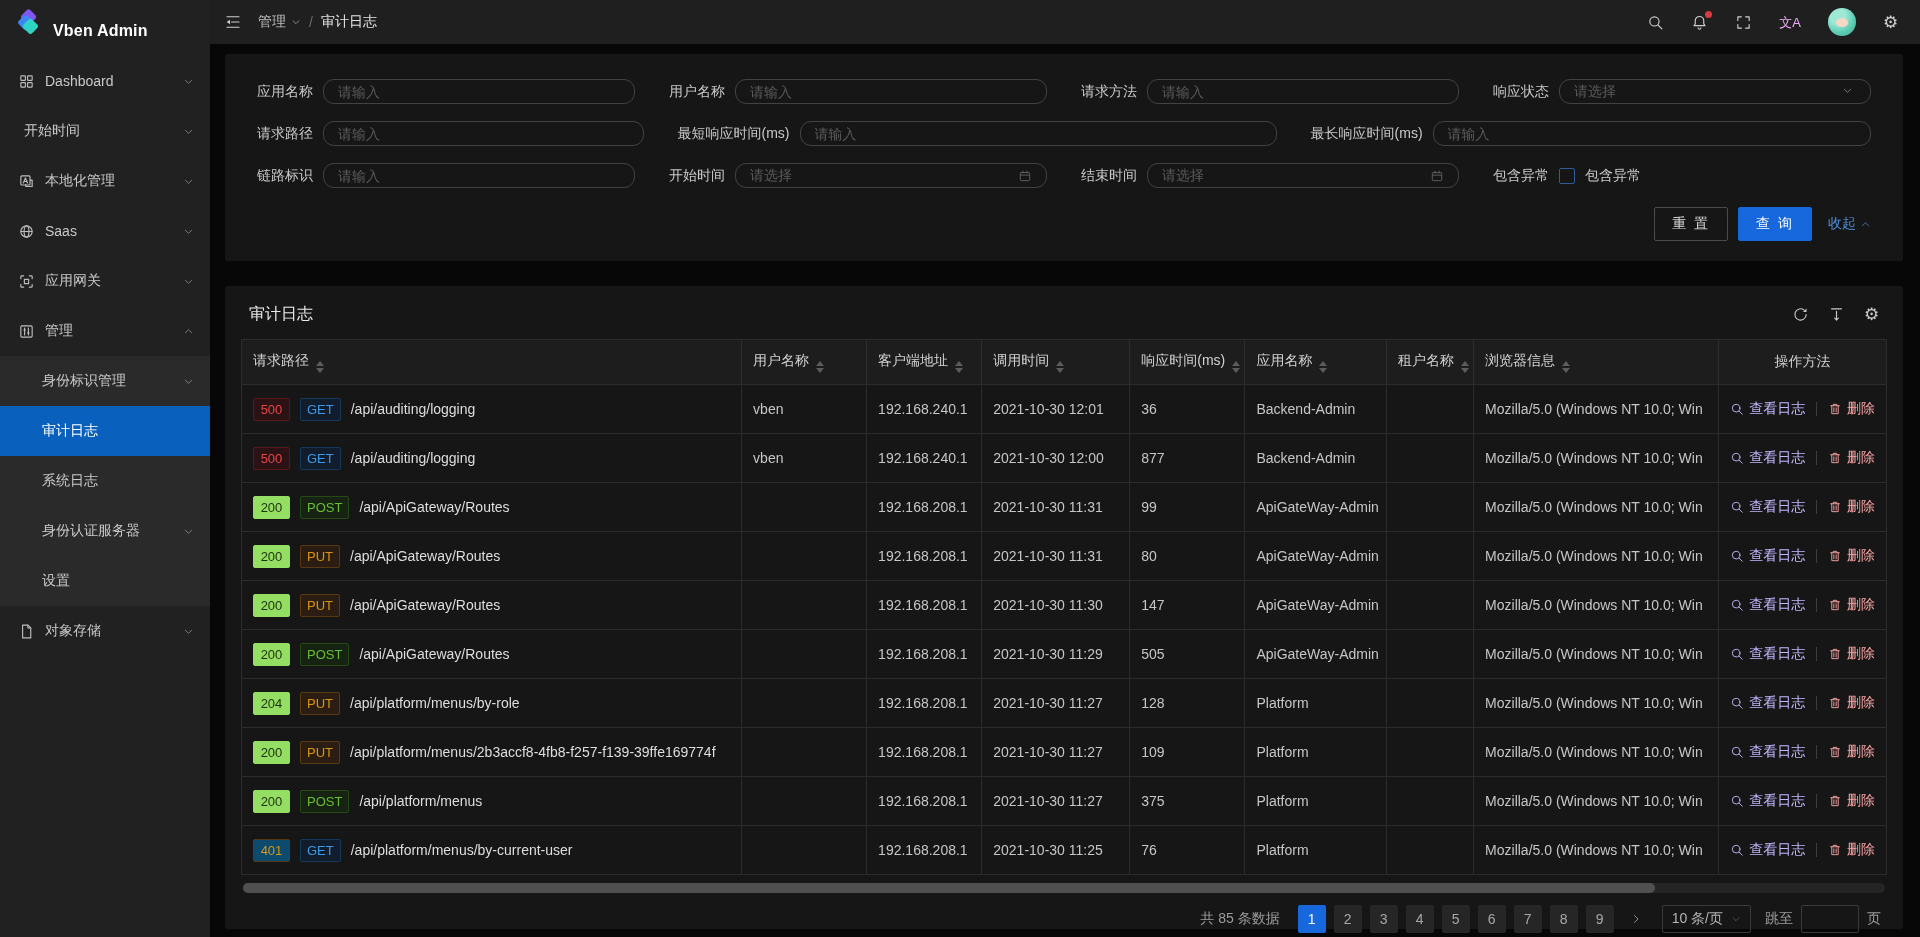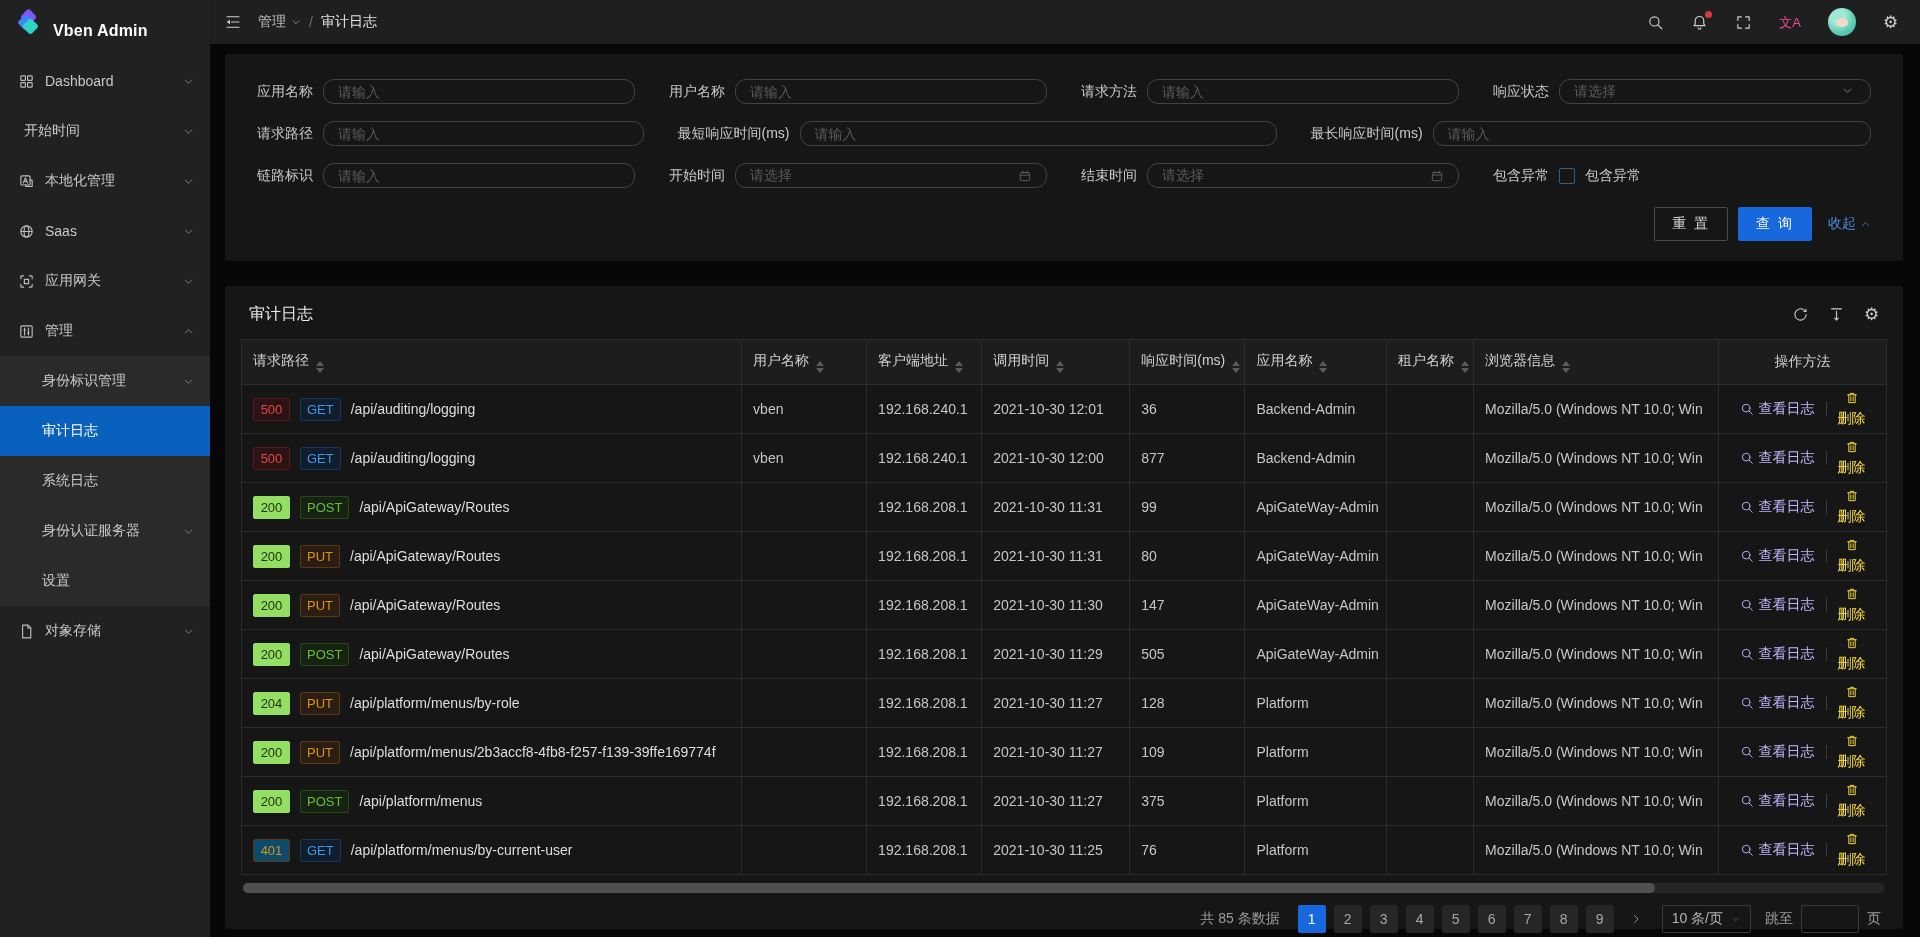--- a/index.html
+++ b/index.html
@@ -30,21 +30,21 @@
   
   .main { flex:1; min-width:0; display:flex; flex-direction:column; }
   .topbar { height:44px; background:#1f1f1f; display:flex; align-items:center; padding:0 20px 0 14px; flex-shrink:0; }
   .fold { color:#cfcfcf; width:18px; height:18px; margin-right:16px; cursor:pointer; }
   .crumb { display:flex; align-items:center; gap:8px; }
   .crumb .c-parent { color:#bdbdbd; display:flex; align-items:center; gap:5px; cursor:pointer; }
   .crumb .c-sep { color:#6d6d6d; }
   .crumb .c-cur { color:#e2e2e2; }
   .top-right { margin-left:auto; display:flex; align-items:center; gap:27px; }
   .tr-ic { width:17px; height:17px; color:#cfcfcf; cursor:pointer; position:relative; }
-  .tr-ic.lang { width:auto; font-size:13px; color:#ec4899; }
+  .tr-ic.lang { width:auto; font-size:13px; color:#f0abfc; }
   .bell-dot { position:absolute; top:-3px; right:-4px; width:7px; height:7px; border-radius:50%; background:#d93941; }
   .avatar { width:28px; height:28px; border-radius:50%; cursor:pointer;
             background: radial-gradient(circle at 35% 30%, #9fe8d6 0 28%, #5ecdb4 60%, #3eae95 100%); position:relative; }
   .avatar::after { content:""; position:absolute; left:8px; top:10px; width:12px; height:9px; border-radius:50% 50% 45% 45%; background:#f3d9c6; }
   .gear-glyph { font-size:17px; line-height:1; font-family:"DejaVu Sans", sans-serif; }
 
   .content { flex:1; min-height:0; display:flex; flex-direction:column; gap:25px; padding:10px 17px 8px 15px; }
   .card { background:#161616; border-radius:2px; }
 
   
@@ -89,21 +89,21 @@
   .st-green  { background:#95de64; border:1px solid #95de64; color:#1d3209; }
   .st-orange { background:#0c4a6e; border:1px solid #593815; color:#d89614; }
   .m-get  { background:#111d2c; border:1px solid #15395b; color:#3c9ae8; }
   .m-post { background:#162312; border:1px solid #274916; color:#6abe39; }
   .m-put  { background:#2b1d11; border:1px solid #593815; color:#d89614; }
   .path-text { color:#dedede; }
 
   .ops { display:flex; align-items:center; justify-content:center; gap:0; }
   .op { display:flex; align-items:center; gap:5px; cursor:pointer; }
   .op-view { color:#c4b5fd; }
-  .op-del  { color:#fde047;flex-direction:column; }
+  .op-del  { color:#fca5a5; }
   .op .op-ic { width:14px; height:14px; }
   .op-div { width:1px; height:14px; background:#3c3c3c; margin:0 11px; }
 
   .hscroll { height:10px; margin:8px 2px 2px; background:#242424; border-radius:5px; position:relative; flex-shrink:0; }
   .hscroll .thumb { position:absolute; left:0; top:0; height:100%; width:86%; background:#505050; border-radius:5px; cursor:pointer; }
 
   
   .pager { display:flex; align-items:center; justify-content:flex-end; gap:8px; padding:10px 6px 12px; color:#9d9d9d; flex-shrink:0; }
   .pager .total { margin-right:10px; color:#9d9d9d; }
   .page-btn { min-width:28px; height:28px; padding:0 4px; display:flex; align-items:center; justify-content:center; background:#262626; color:#a8a8a8; border-radius:2px; cursor:pointer; }

